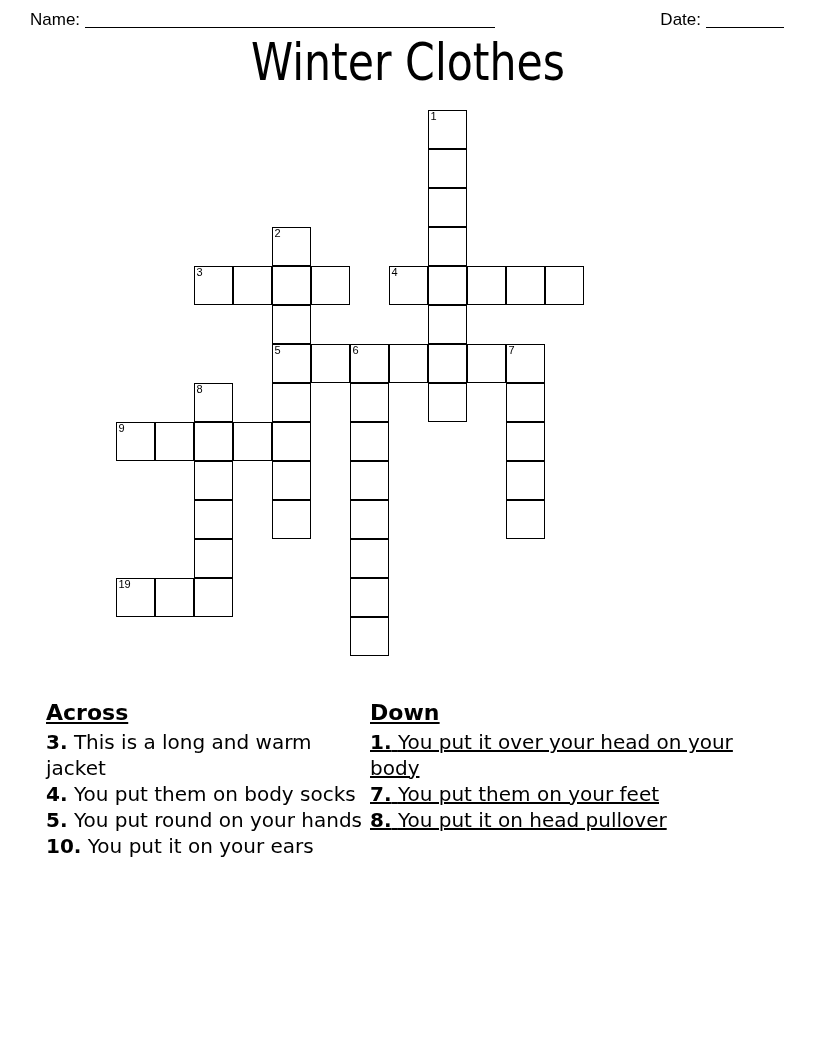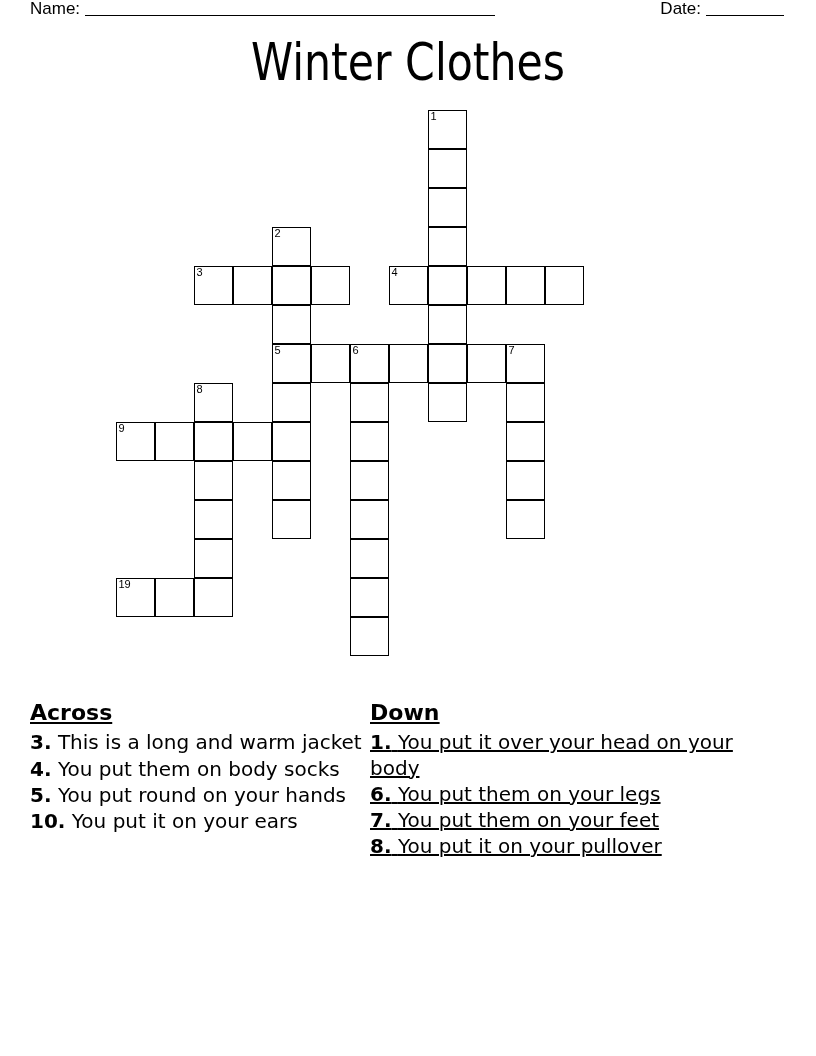--- a/index.html
+++ b/index.html
@@ -9,21 +9,21 @@
     background:#ffffff;
     font-family:"DejaVu Sans", sans-serif;
     color:#000000;
     position:relative;
     overflow:hidden;
   }
 
   
   .namebar{
     position:absolute; left:0; top:0; width:816px; height:28px;
-    display:flex; align-items:flex-start;
+    display:flex; align-items:flex-end;
     font-family:"Liberation Sans", sans-serif;
     font-size:17px;
     padding:0 28px 0 30px;
     box-sizing:border-box;
   }
   .nb-label{ white-space:pre; line-height:1; }
   .nb-rule{
     flex:0 0 auto;
     border-bottom:1px solid #000;
     height:15px;
@@ -72,21 +72,21 @@
 
   
   .clues{
     position:absolute;
     left:0; top:700px;
     width:816px;
     display:flex;
     align-items:flex-start;
   }
   .clue-col{ box-sizing:border-box; }
-  .clue-col.across{ width:365px; padding-left:30px; }
+  .clue-col.across{ width:365px; padding-left:46px; }
   .clue-col.down{ width:380px; padding-left:5px;text-decoration:underline; }
   .clue-head{
     font-family:"DejaVu Sans", sans-serif;
     font-size:22px;
     font-weight:bold;
     text-decoration:underline;
     margin:0 0 4px 0;
     line-height:1.2;
   }
   .clue{
@@ -205,26 +205,22 @@
     </div>
   </div>
 
   <div class="clue-col down">
     <div class="clue-head">Down</div>
     <div class="clue">
       <span class="cnum">1.</span>
       <span>You put it over your head on your body</span>
     </div>
     <div class="clue">
-      <span class="cnum">6.</span>
-      <span>You put them on your legs</span>
-    </div>
-    <div class="clue">
       <span class="cnum">7.</span>
       <span>You put them on your feet</span>
     </div>
     <div class="clue">
       <span class="cnum">8.</span>
-      <span>You put it on your pullover</span>
+      <span>You put it on head pullover</span>
     </div>
   </div>
 
 </div>
 
 </body></html>

